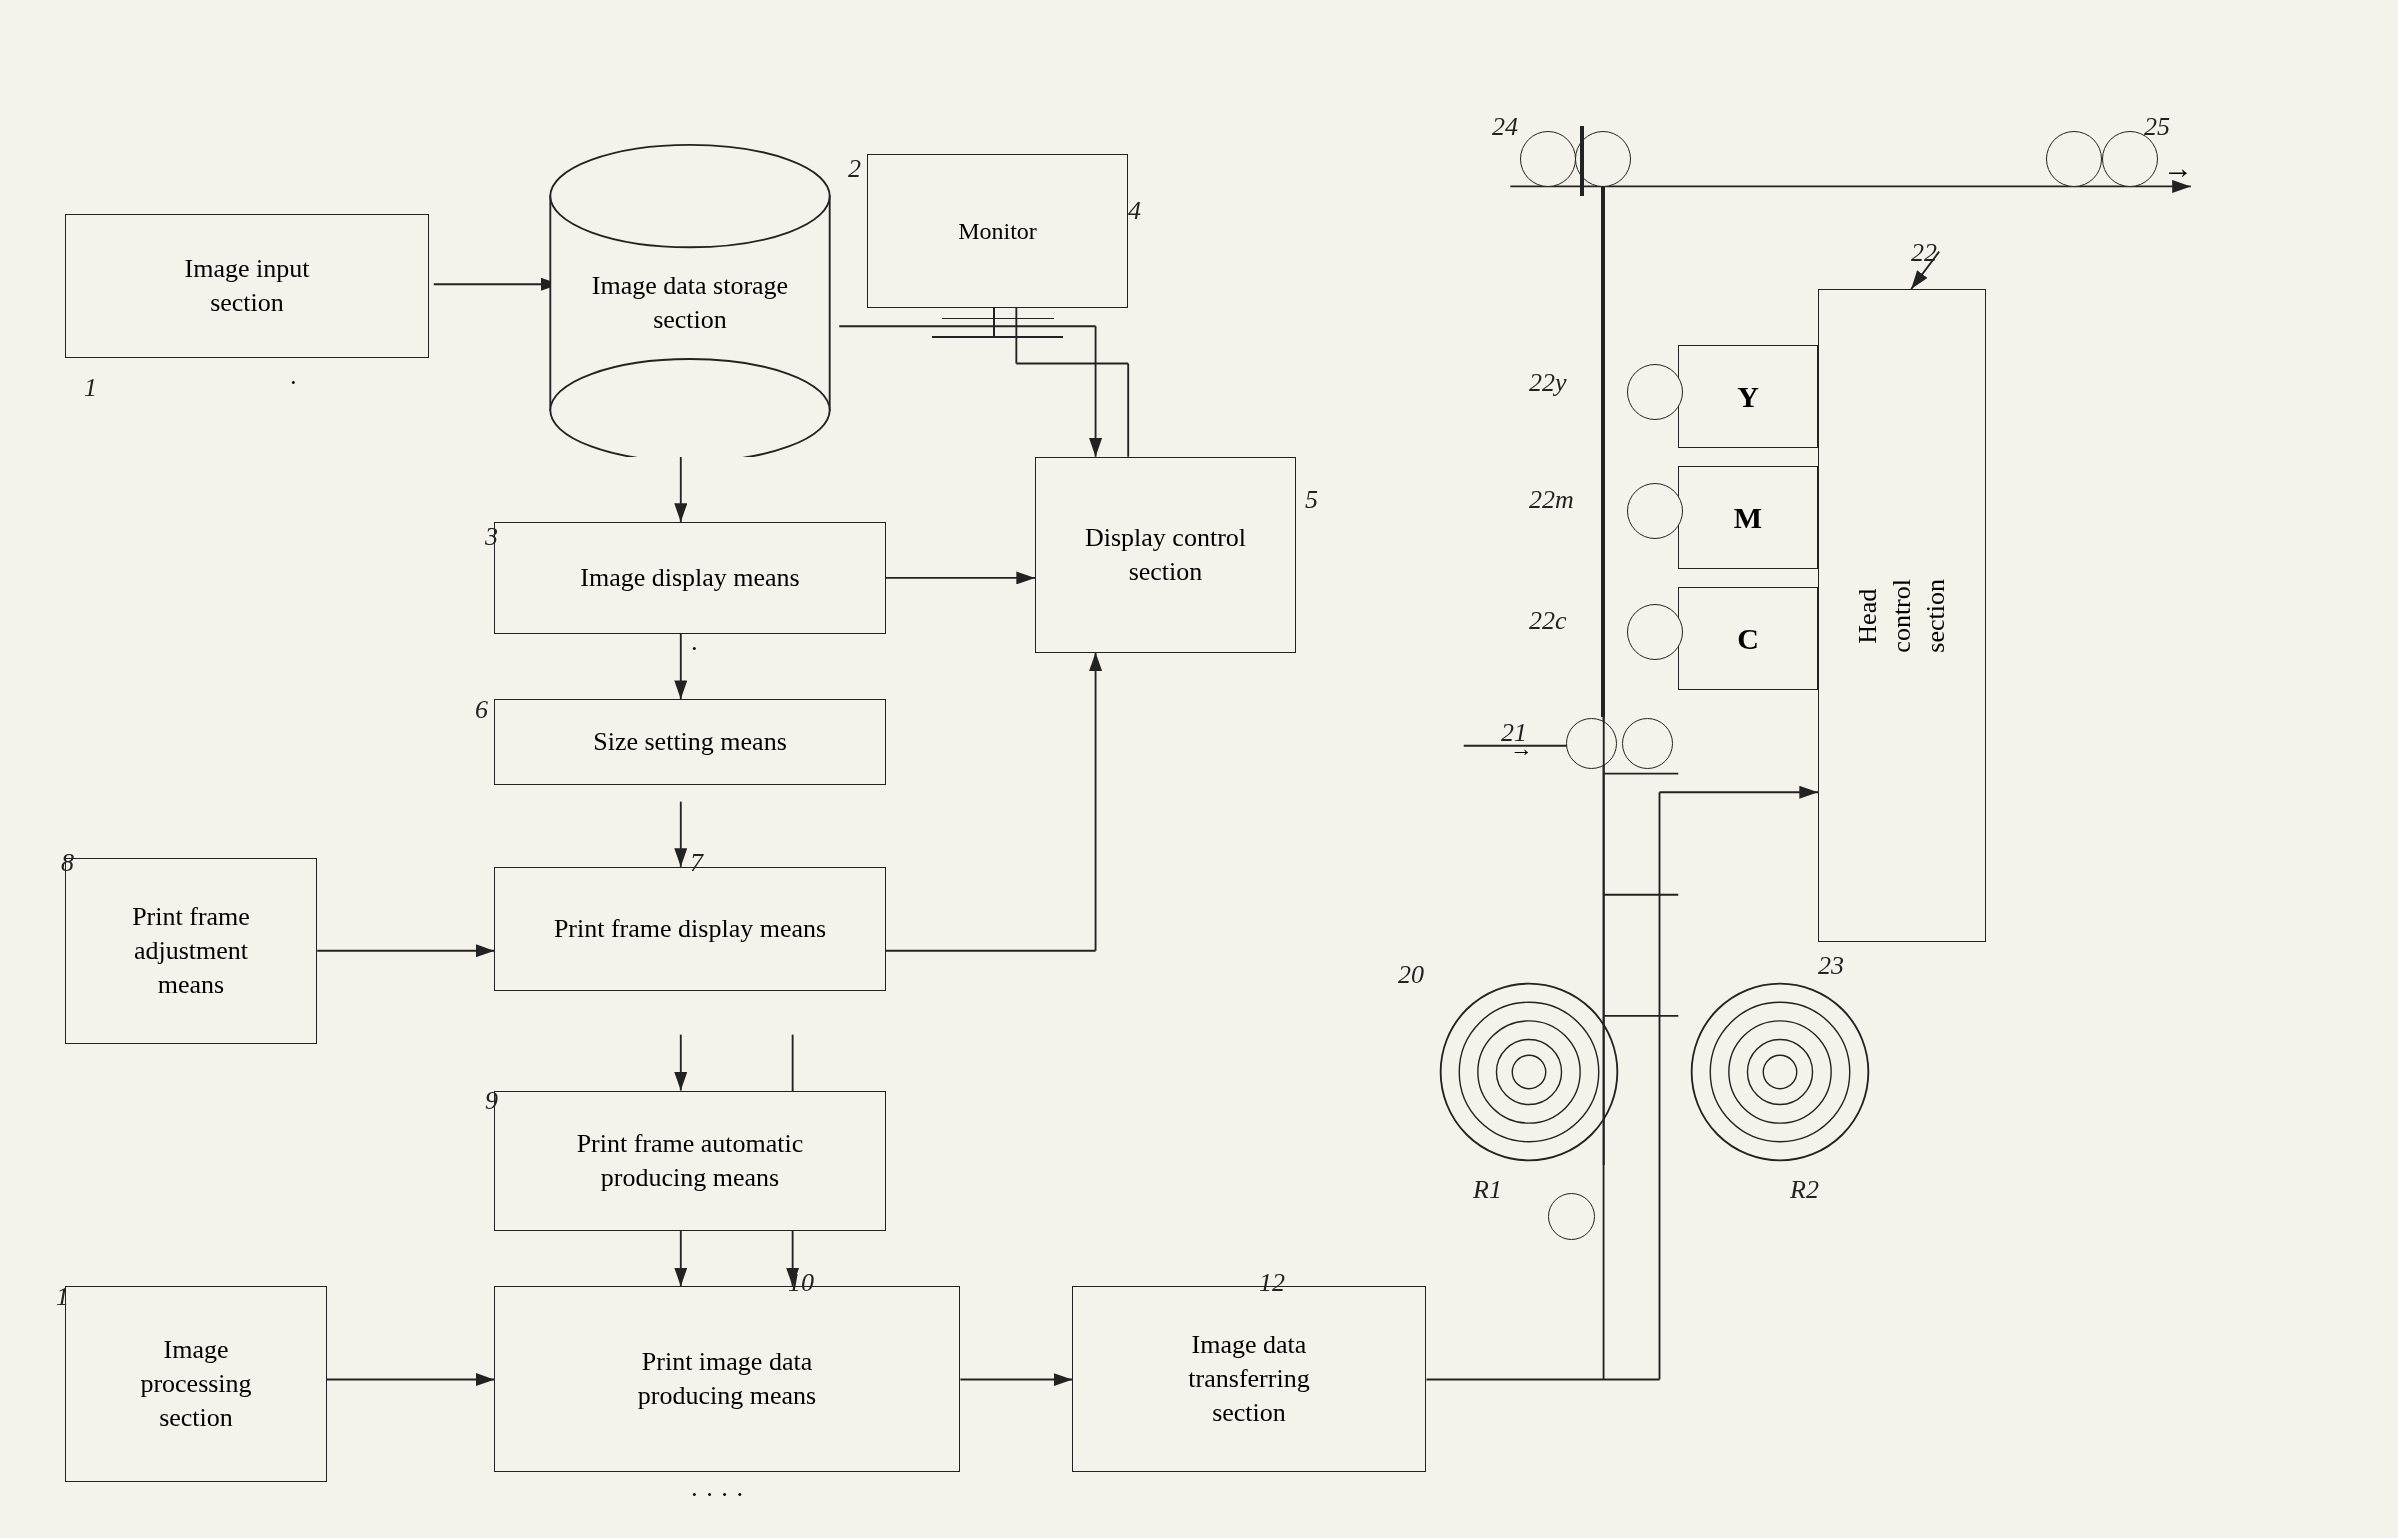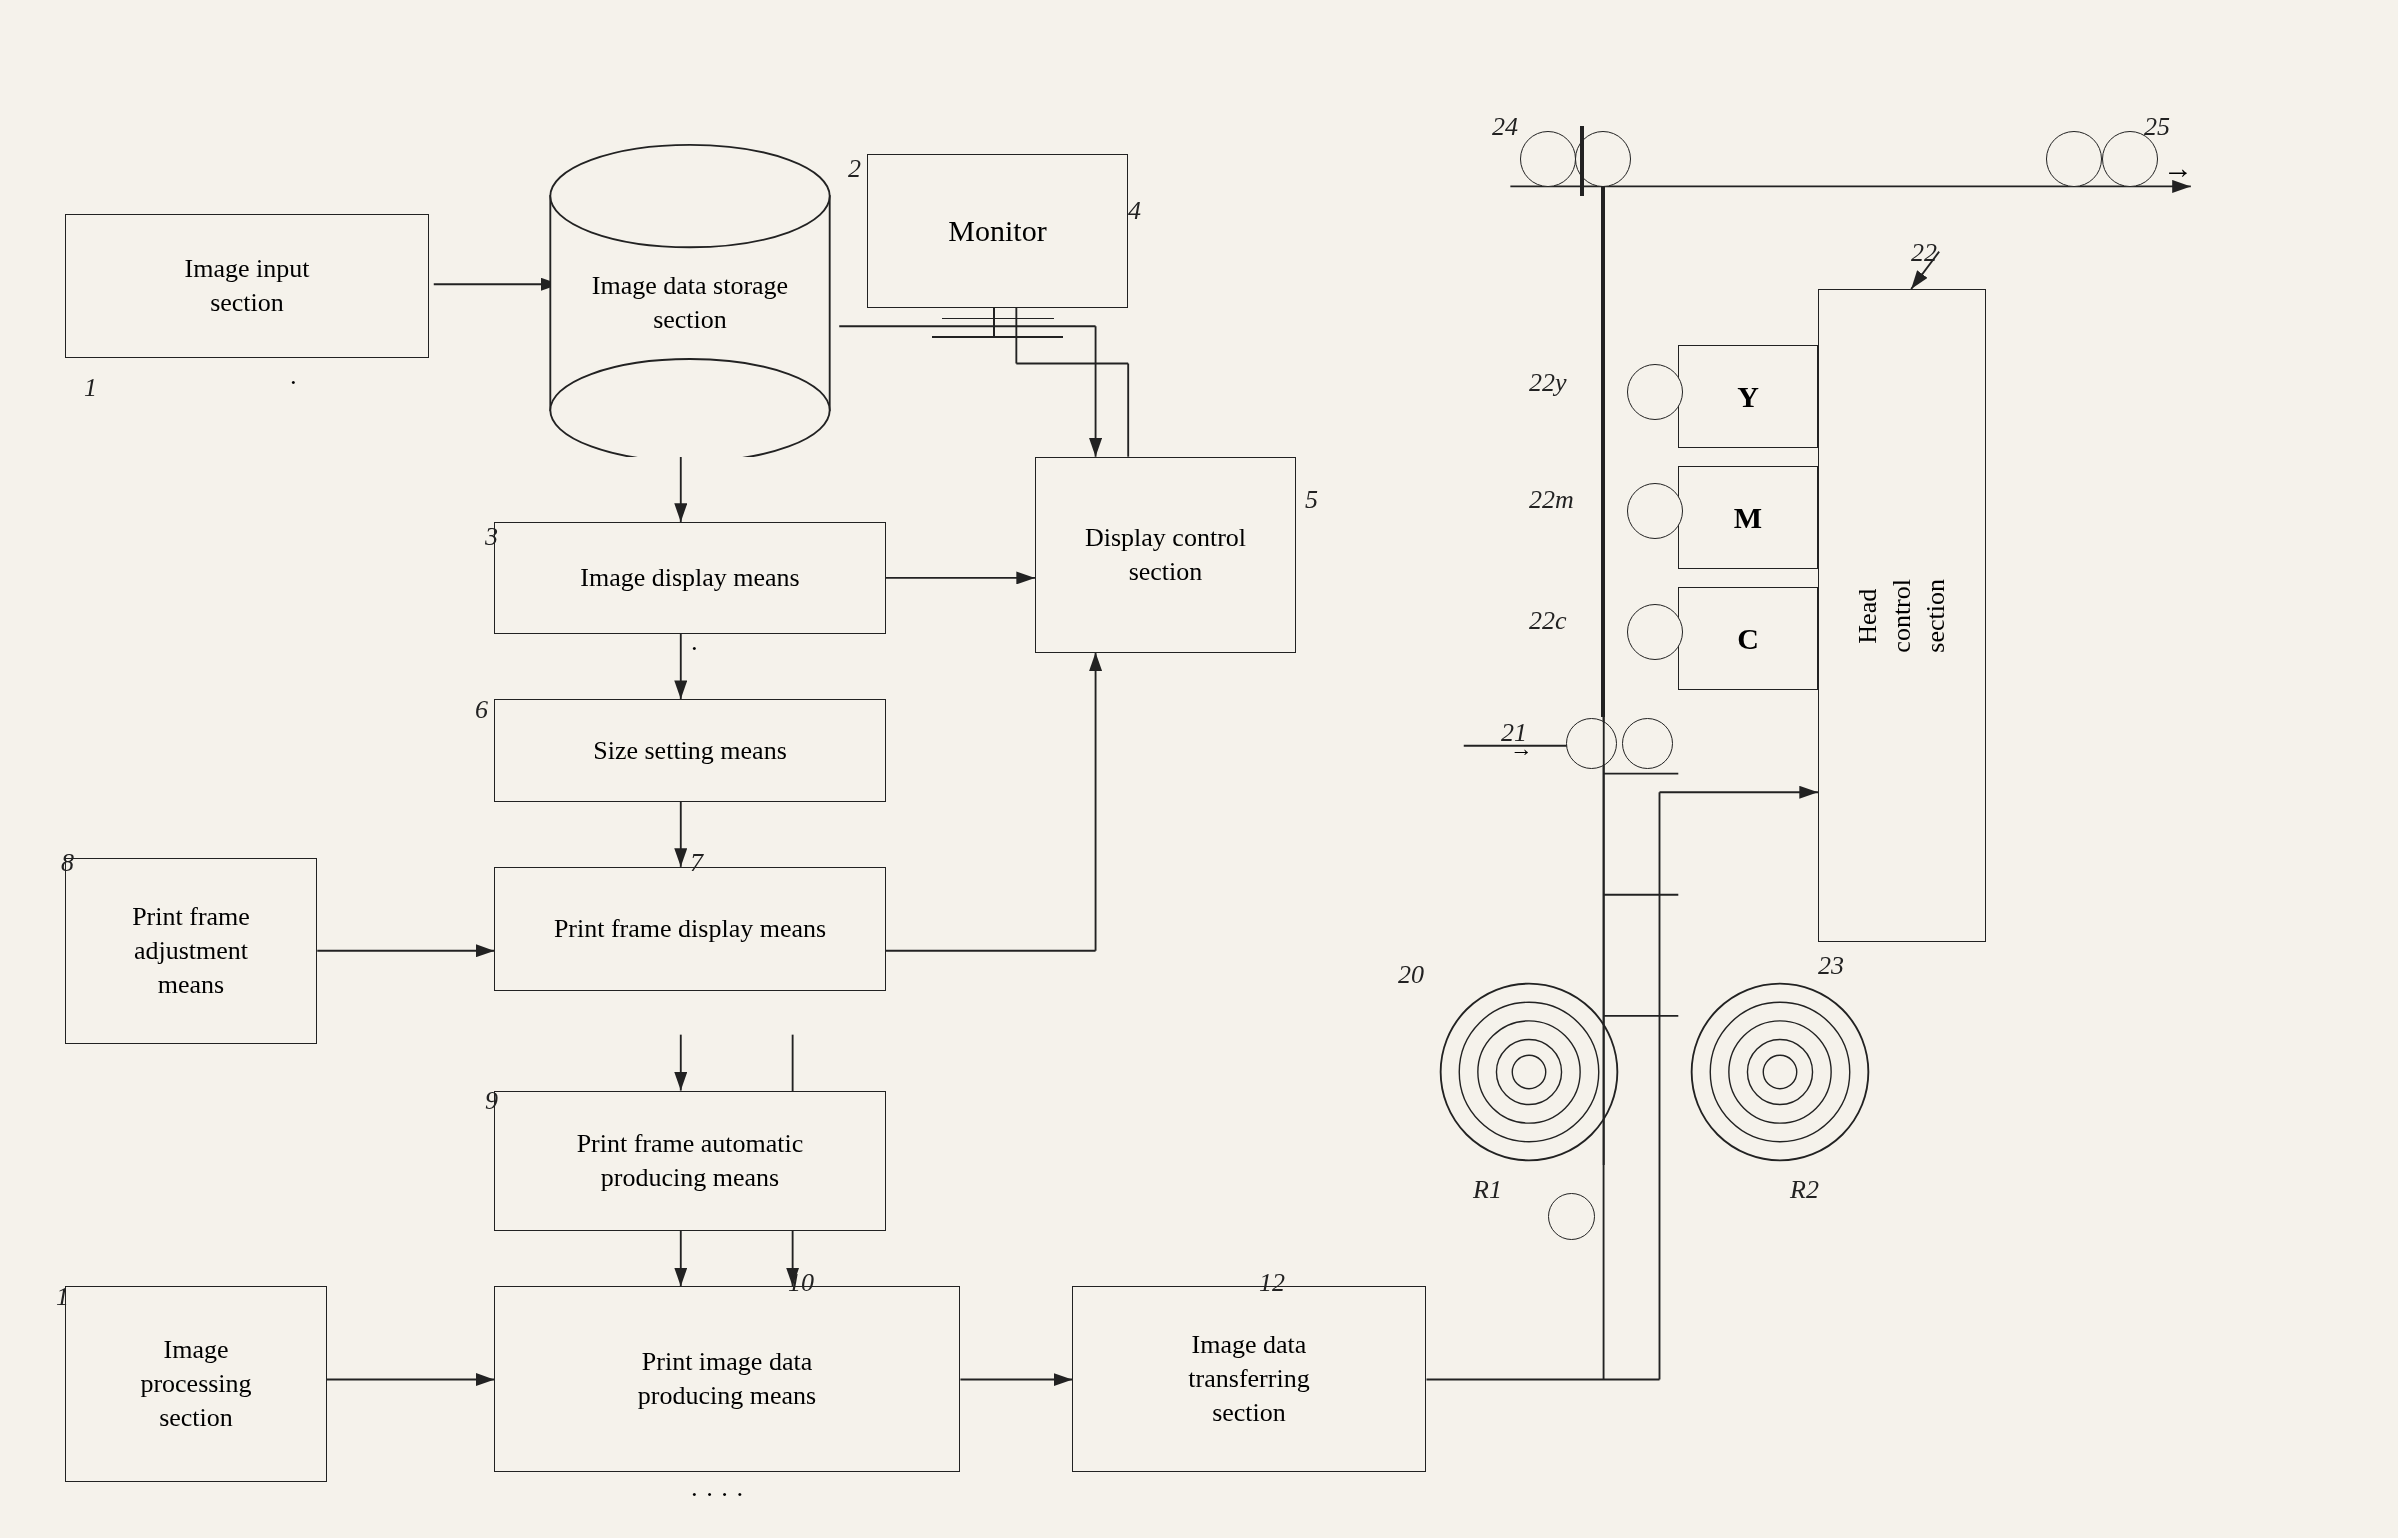--- a/index.html
+++ b/index.html
@@ -63,21 +63,21 @@
     }
     
     .monitor-box {
       position: absolute;
       border: 1.9px solid #222;
       background: #f5f2eb;
       display: flex;
       align-items: center;
       justify-content: center;
       text-align: center;
-      font-size: 30px;
+      font-size: 24px;
     }
     
     .circle-el {
       position: absolute;
       border: 1.9px solid #222;
       border-radius: 50%;
       background: #f5f2eb;
     }
     
     .color-box {
@@ -199,21 +199,21 @@
     <span>4</span>
   </div>
 
   <div class="box" style="left:1035px; top:457px; width:261px; height:196px;">
     <span>Display control<br>section</span>
   </div>
   <div class="label" style="left:1305px; top:485px;">
     <span>5</span>
   </div>
 
-  <div class="box" style="left:494px; top:699px; width:392px; height:103px;">
+  <div class="box" style="left:494px; top:699px; width:392px; height:86px;">
     <span>Size setting means</span>
   </div>
   <div class="label" style="left:475px; top:695px;">
     <span>6</span>
   </div>
 
   <div class="box" style="left:494px; top:867px; width:392px; height:124px;">
     <span>Print frame display means</span>
   </div>
   <div class="label" style="left:690px; top:848px;">

